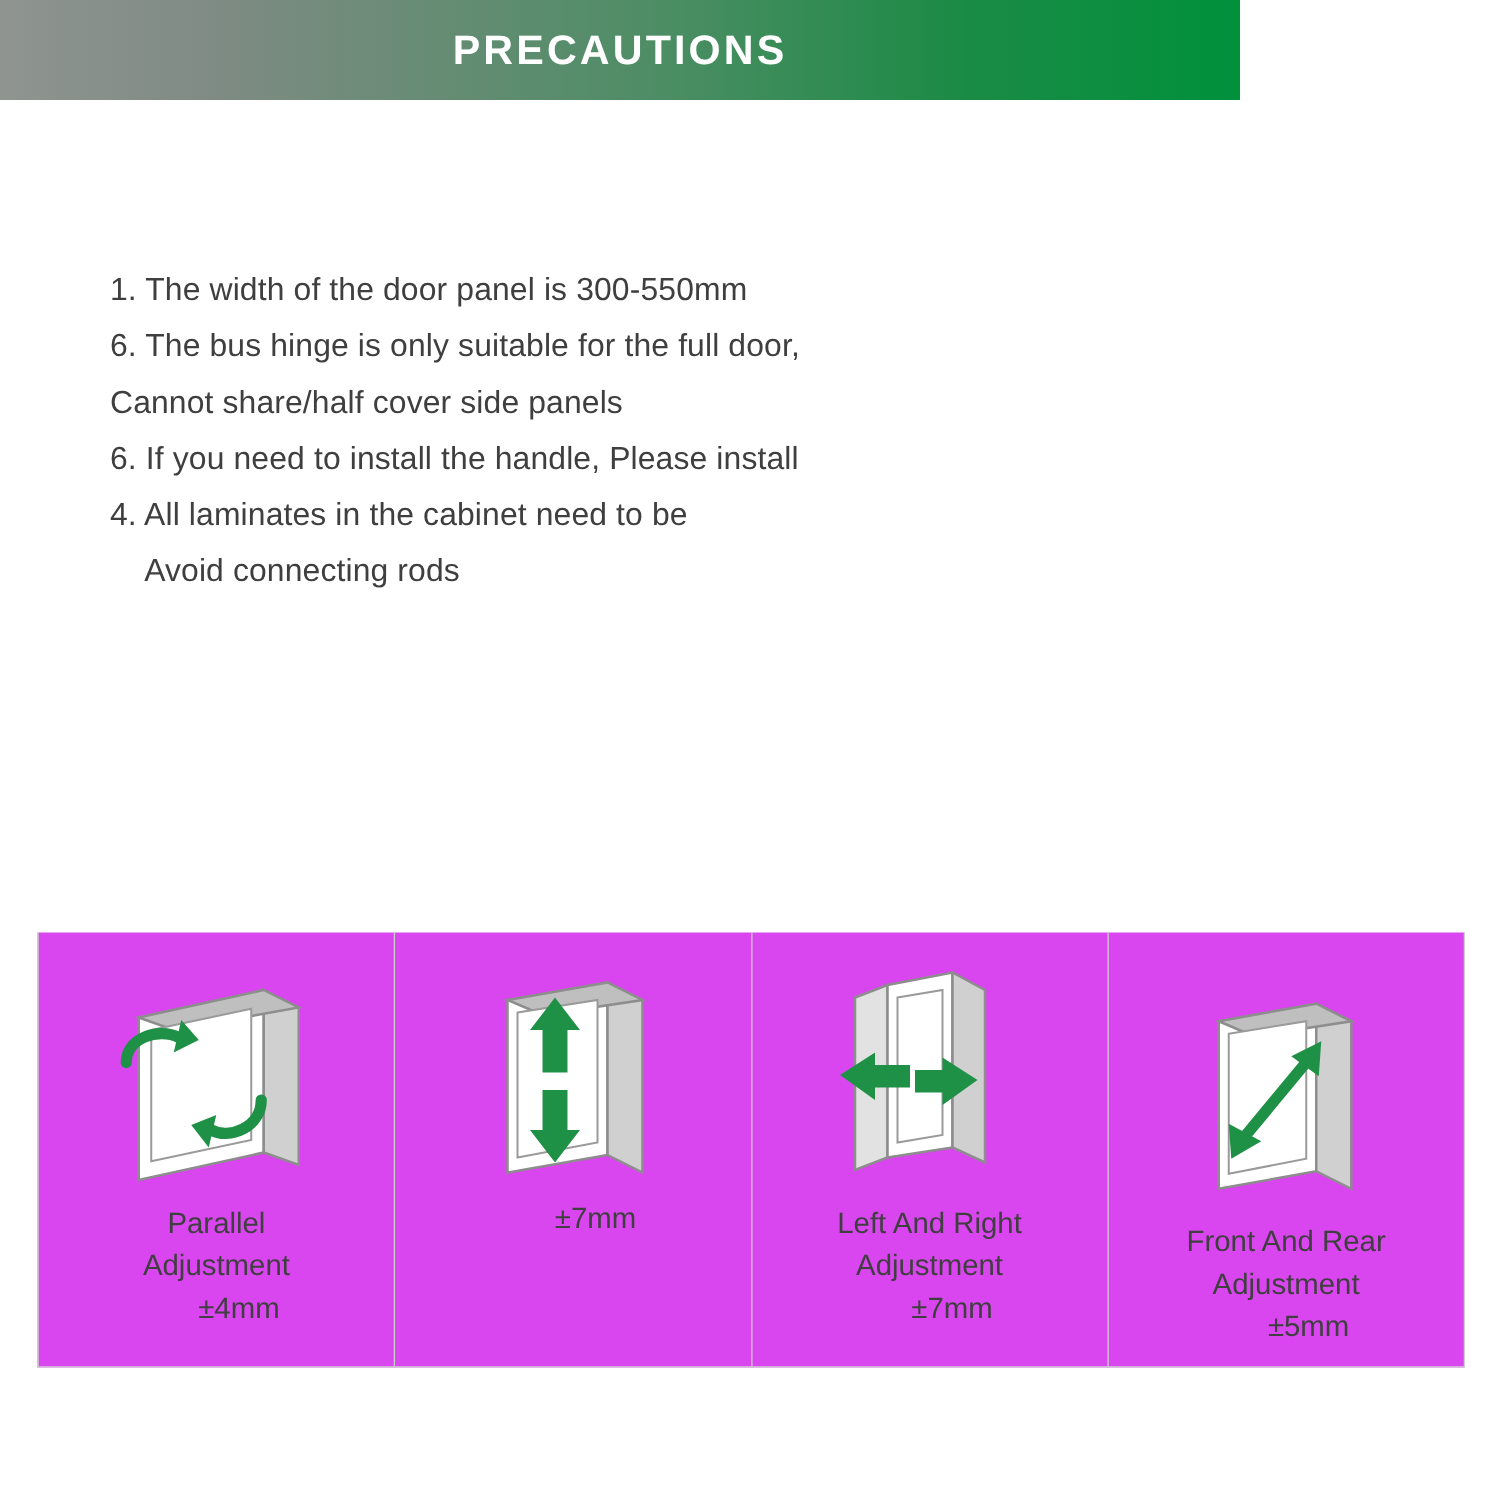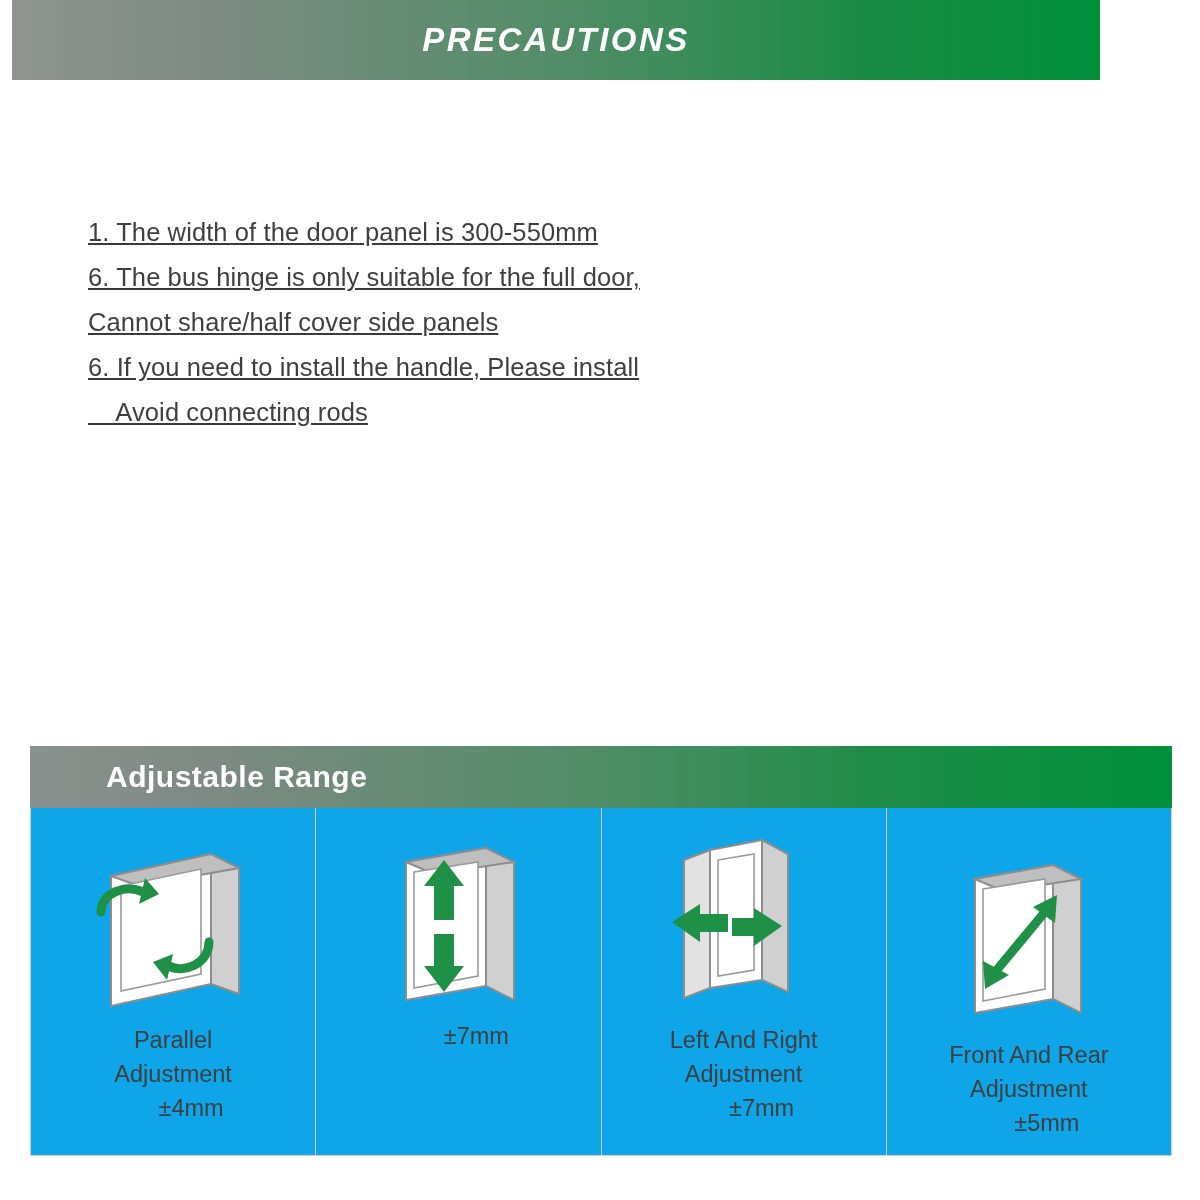--- a/index.html
+++ b/index.html
@@ -12,44 +12,42 @@
     background: #ffffff;
     font-family: "Liberation Sans", sans-serif;
     color: #3a3a3a;
     overflow: hidden;
     position: relative;
   }
 
   
   .top-banner {
     position: absolute;
-    left: 12px;
+    left: 0;
     top: 0;
-    width: 1088px;
+    width: 992px;
     height: 80px;
     background: linear-gradient(to right, #8f9491 0%, #7e8b83 18%, #4f8d66 52%, #1a8b45 78%, #00913b 100%);
     display: flex;
     align-items: center;
     justify-content: center;
-    font-style: italic;
   }
   .top-banner-title {
     color: #ffffff;
     font-size: 33px;
     font-weight: bold;
     letter-spacing: 2.5px;
   }
 
   
   .precautions {
     position: absolute;
     left: 88px;
     top: 210px;
     width: 960px;
-    text-decoration: underline;
   }
   .prec-line {
     font-size: 25.5px;
     line-height: 45px;
     color: #3f3f3f;
     white-space: pre;
     letter-spacing: 0.1px;
   }
 
   
@@ -72,21 +70,21 @@
     font-size: 30px;
     font-weight: bold;
     letter-spacing: 0.5px;
   }
 
   .range-grid {
     display: flex;
     border: 1px solid #cfcfcf;
     border-top: none;
     box-sizing: border-box;
-    background: #0ea5e9;
+    background: #d946ef;
     height: 348px;
   }
   .range-cell {
     flex: 1 1 0;
     border-right: 1px solid #cfcfcf;
     display: flex;
     flex-direction: column;
     align-items: center;
     padding-top: 26px;
     box-sizing: border-box;
@@ -122,27 +120,25 @@
 
 <div class="top-banner">
   <div class="top-banner-title">PRECAUTIONS</div>
 </div>
 
 <div class="precautions">
   <div class="prec-line">1. The width of the door panel is 300-550mm</div>
   <div class="prec-line">6. The bus hinge is only suitable for the full door,</div>
   <div class="prec-line">Cannot share/half cover side panels</div>
   <div class="prec-line">6. If you need to install the handle, Please install</div>
+  <div class="prec-line">4. All laminates in the cabinet need to be</div>
   <div class="prec-line">    Avoid connecting rods</div>
 </div>
 
 <div class="range-section">
-  <div class="range-header">
-    <div class="range-header-title">Adjustable Range</div>
-  </div>
 
   <div class="range-grid">
 
     <div class="range-cell">
       <div class="cell-figure">
         <svg width="180" height="185" viewBox="0 0 180 185">
 
           <polygon points="28,42 128,20 128,150 28,172" fill="#ffffff" stroke="#8d8d8d" stroke-width="2"></polygon>
           <polygon points="128,20 156,34 156,160 128,150" fill="#d0d0d0" stroke="#8d8d8d" stroke-width="2"></polygon>
           <polygon points="28,42 56,52 156,34 128,20" fill="#bfbfbf" stroke="#8d8d8d" stroke-width="2"></polygon>

